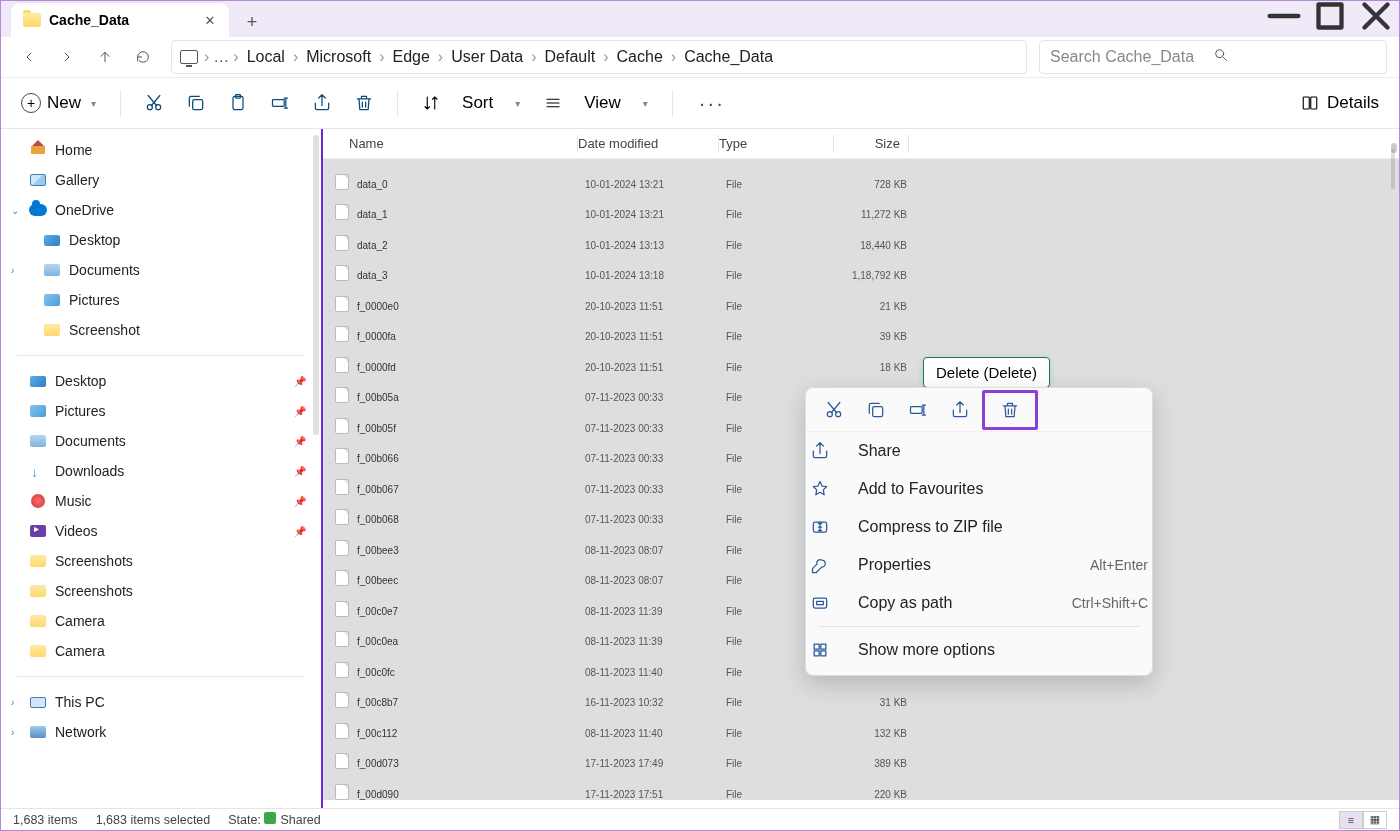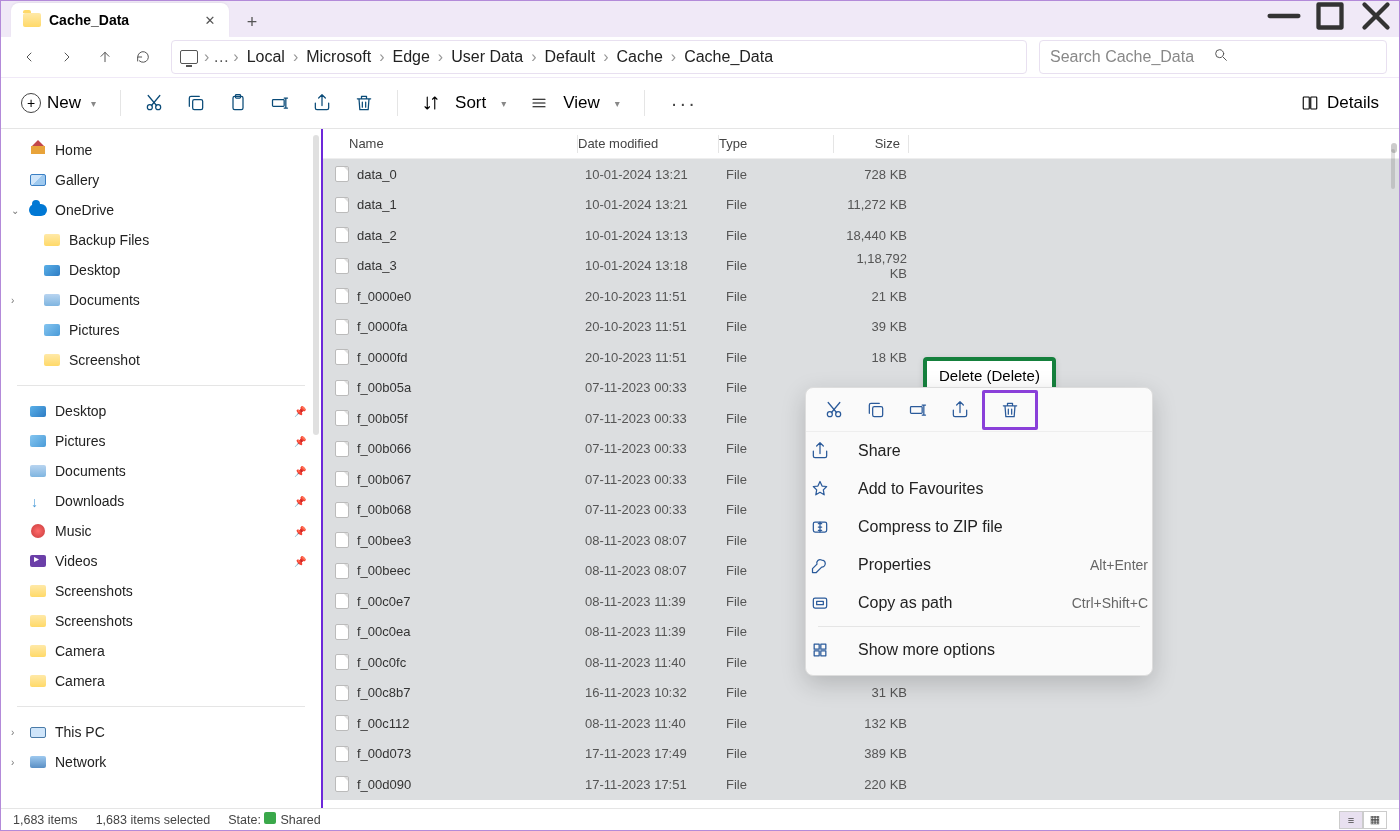--- a/index.html
+++ b/index.html
@@ -30,21 +30,21 @@
 .searchbox .mag { color:#555; }
 
 
 .toolbar { height: 52px; background: #fff; display:flex; align-items:center; padding: 0 12px; gap: 8px; border-top:1px solid #f0e9f7; border-bottom: 1px solid #e5e5e5; }
 .tb-new { display:flex; align-items:center; gap:6px; padding: 4px 8px; border-radius:4px; cursor:pointer; font-size:17px; }
 .tb-new .plus-circ { width:20px; height:20px; border:1.5px solid #444; border-radius:50%; display:flex; align-items:center; justify-content:center; font-size:14px; }
 .tb-new .chevdown { color:#888; font-size:10px; margin-left:4px; }
 .tb-sep { width:1px; height:26px; background:#e5e5e5; margin:0 8px; }
 .tb-icon { width:34px; height:34px; display:flex; align-items:center; justify-content:center; color:#0a4b78; cursor:pointer; }
 .tb-icon svg { width:20px; height:20px; }
-.tb-labelbtn { display:flex; align-items:center; gap:15px; padding:4px 8px; cursor:pointer; font-size:17px; }
+.tb-labelbtn { display:flex; align-items:center; gap:22px; padding:4px 8px; cursor:pointer; font-size:17px; }
 .tb-more { font-size:20px; letter-spacing:2px; color:#444; cursor:pointer; padding:0 10px; }
 .tb-spacer { flex:1; }
 .tb-details { display:flex; align-items:center; gap:8px; font-size:17px; cursor:pointer; padding-right:8px; }
 
 
 .main { display:flex; height: calc(831px - 36px - 40px - 52px - 22px); background:#fff; }
 
 
 .sidebar { width: 322px; border-right: 2px solid #6d28d9; overflow-y:auto; padding: 6px 0; position:relative; }
 .side-scroll-thumb { position:absolute; right:2px; top:6px; width:6px; height:300px; background:rgba(0,0,0,0.12); border-radius:3px; }
@@ -74,21 +74,21 @@
 
 
 .filelist { flex:1; display:flex; flex-direction:column; position:relative; }
 .columns { display:flex; height: 30px; align-items:center; border-bottom:1px solid #eee; font-size:13px; color:#444; padding-left: 12px; }
 .col-name { width: 242px; padding-left:14px; }
 .col-date { width: 140px; }
 .col-type { width: 114px; }
 .col-size { width: 74px; text-align:right; padding-right:8px; }
 .col-sep { width:1px; height:18px; background:#e5e5e5; }
 .rows { flex:1; overflow:hidden; position:relative; }
-.row { display:flex; height: 30.5px; align-items:center; font-size:13px; color:#333; padding-left:12px; }
+.row { display:flex; height: 30.5px; align-items:flex-end; font-size:10px; color:#333; padding-left:12px; }
 .row.selected { background:#dcdee0; }
 .row .file-ic { width:14px; height:16px; border:1px solid #bbb; border-radius:2px; margin-right:8px; background:#fff; position:relative; }
 .row .file-ic:after { content:""; position:absolute; top:0; right:0; border-left:4px solid transparent; border-top:4px solid #ddd; }
 .row .name { width: 228px; }
 .row .date { width: 141px; color:#555; }
 .row .type { width: 115px; color:#555; }
 .row .size { width: 74px; text-align:right; color:#555; padding-right:8px; }
 .list-scroll-thumb { position:absolute; right:2px; top:14px; width:6px; height:10px; background:rgba(0,0,0,0.2); border-radius:3px; }
 
 
@@ -100,21 +100,21 @@
 .ctx-iconbtn { width:36px; height:36px; display:flex; align-items:center; justify-content:center; border-radius:4px; cursor:pointer; color:#2a5a9a; }
 .ctx-iconbtn.highlight { border:3px solid #8a3fd9; border-radius:2px; width:56px; height:40px; margin-left:-2px; }
 .ctx-iconbtn svg { width:20px; height:20px; }
 .ctx-item { display:flex; align-items:center; height:38px; padding: 0 4px; font-size:16px; cursor:pointer; gap:28px; }
 .ctx-item .ctx-ic { width:20px; height:20px; display:flex; align-items:center; justify-content:center; color:#2a5a9a; }
 .ctx-item .ctx-label { flex:1; color:#222; }
 .ctx-item .ctx-shortcut { color:#666; font-size:14px; }
 .ctx-div { height:1px; background:#e5e5e5; margin:4px 12px; }
 
 
-.tooltip { position:absolute; left:922px; top:356px; background:#fff; border:4px solid #15803d; padding:6px 12px; font-size:15px; box-shadow:0 2px 6px rgba(0,0,0,0.12); border-radius:4px; }
+.tooltip { position:absolute; left:922px; top:356px; background:#fff; border:1px solid #15803d; padding:6px 12px; font-size:15px; box-shadow:0 2px 6px rgba(0,0,0,0.12); border-radius:4px; }
 
 
 .statusbar { position:absolute; bottom:0; left:0; right:0; height:22px; background:#fff; border-top:1px solid #e5e5e5; display:flex; align-items:center; padding:0 12px; font-size:12.5px; color:#444; gap:18px; }
 .statusbar .shared-ic { width:12px; height:12px; background:#3aa84a; border-radius:2px; display:inline-block; margin-right:4px; }
 .statusbar .viewbtns { margin-left:auto; display:flex; }
 .statusbar .vbtn { width:24px; height:18px; border:1px solid #ccc; display:flex; align-items:center; justify-content:center; font-size:11px; cursor:pointer; }
 .statusbar .vbtn.active { background:#e8e0f0; }
 
 svg { stroke: currentColor; fill: none; stroke-width: 1.5; stroke-linecap: round; stroke-linejoin: round; }
 </style>
@@ -271,26 +271,20 @@
             <div class="ic-gallery"></div>
           </div>
           <span>Gallery</span>
         </div>
         <div class="side-item">
           <span class="expand">⌄</span>
           <div class="ic">
             <div class="ic-cloud"></div>
           </div>
           <span>OneDrive</span>
-        </div>
-        <div class="side-item indent1">
-          <div class="ic">
-            <div class="ic-folder-y"></div>
-          </div>
-          <span>Backup Files</span>
         </div>
         <div class="side-item indent1">
           <div class="ic">
             <div class="ic-desktop"></div>
           </div>
           <span>Desktop</span>
         </div>
         <div class="side-item indent1">
           <span class="expand">›</span>
           <div class="ic">

